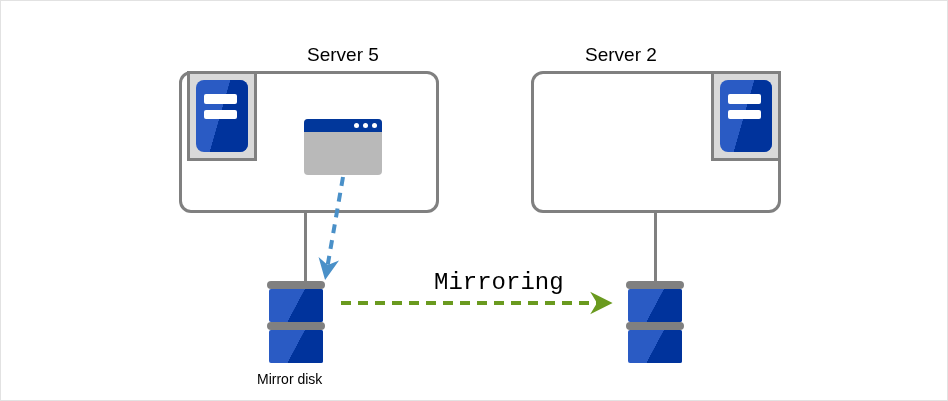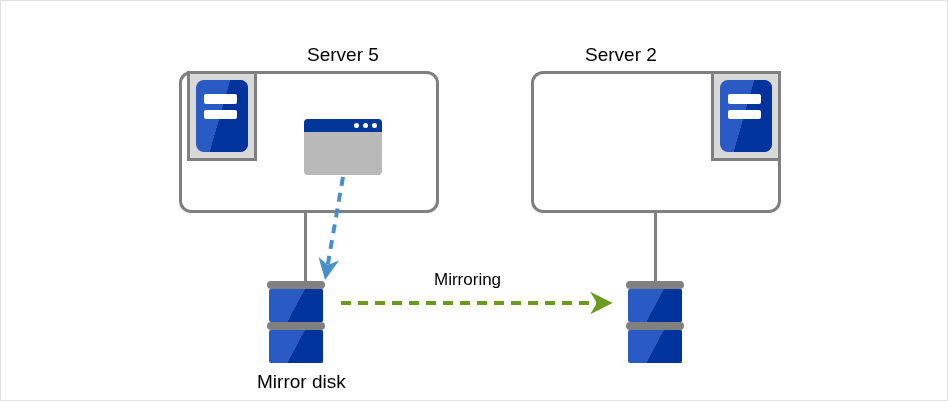--- a/index.html
+++ b/index.html
@@ -114,22 +114,22 @@
   }
 
   
   .label {
     color: #000000;
     white-space: nowrap;
     line-height: 1;
   }
   .label-title { font-size: 19px; }
   .label-app   { font-size: 19px; letter-spacing: 0.2px; }
-  .label-disk  { font-size: 19px; }
-  .label-mirror{ font-size: 17px; }
+  .label-disk  { font-size: 14px; }
+  .label-mirror{ font-size: 24px; font-family: Liberation Mono, monospace; }
 
   svg { overflow: visible; display: block; }
 </style>
 </head>
 <body>
 
 <div id="canvas">
 
   <div class="label abs label-title" style="left:306px; top:44px;">Server 5</div>
 

